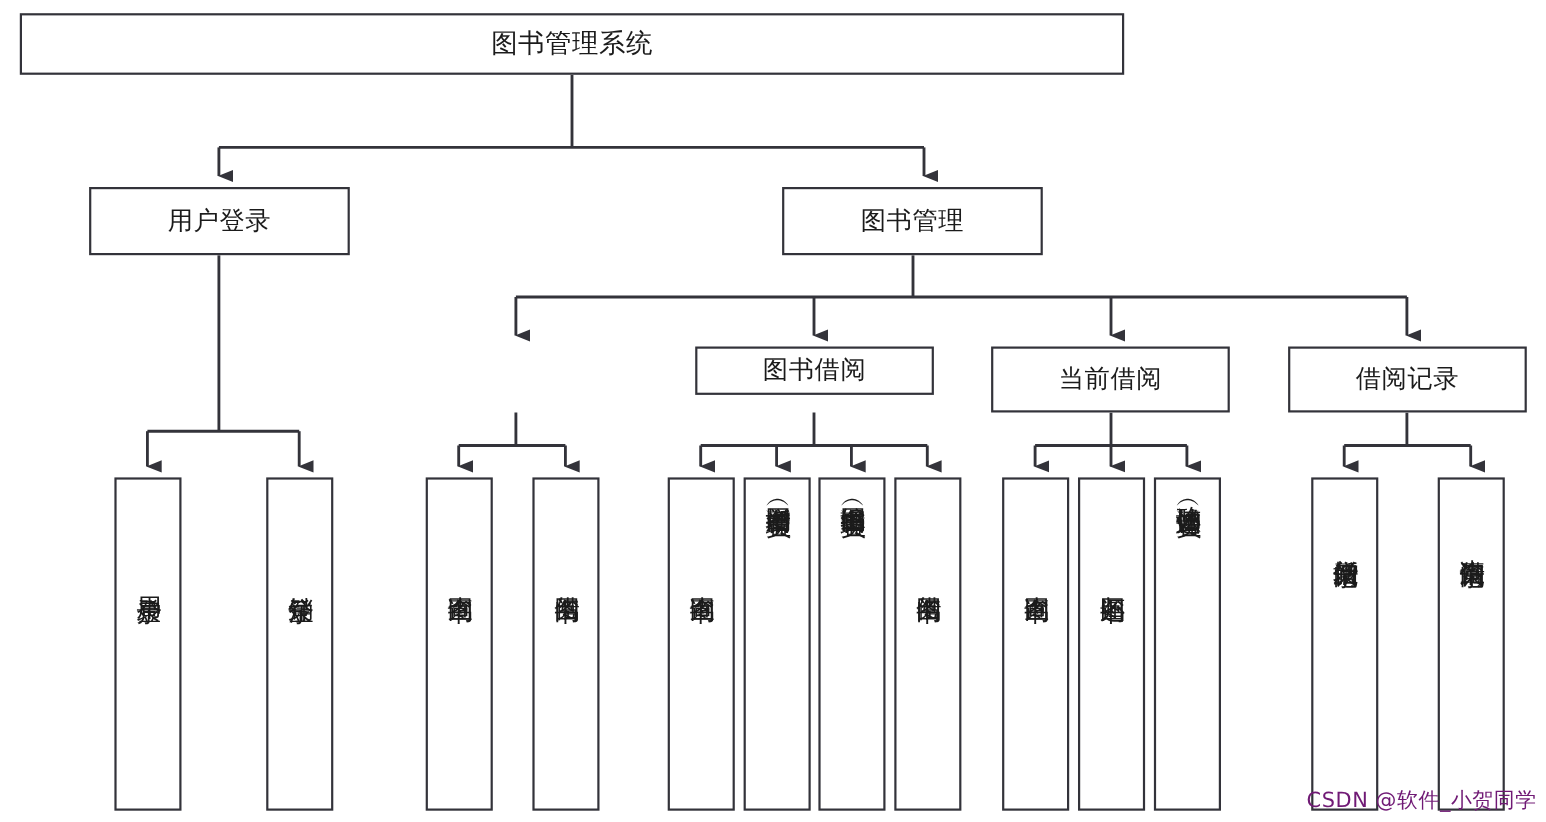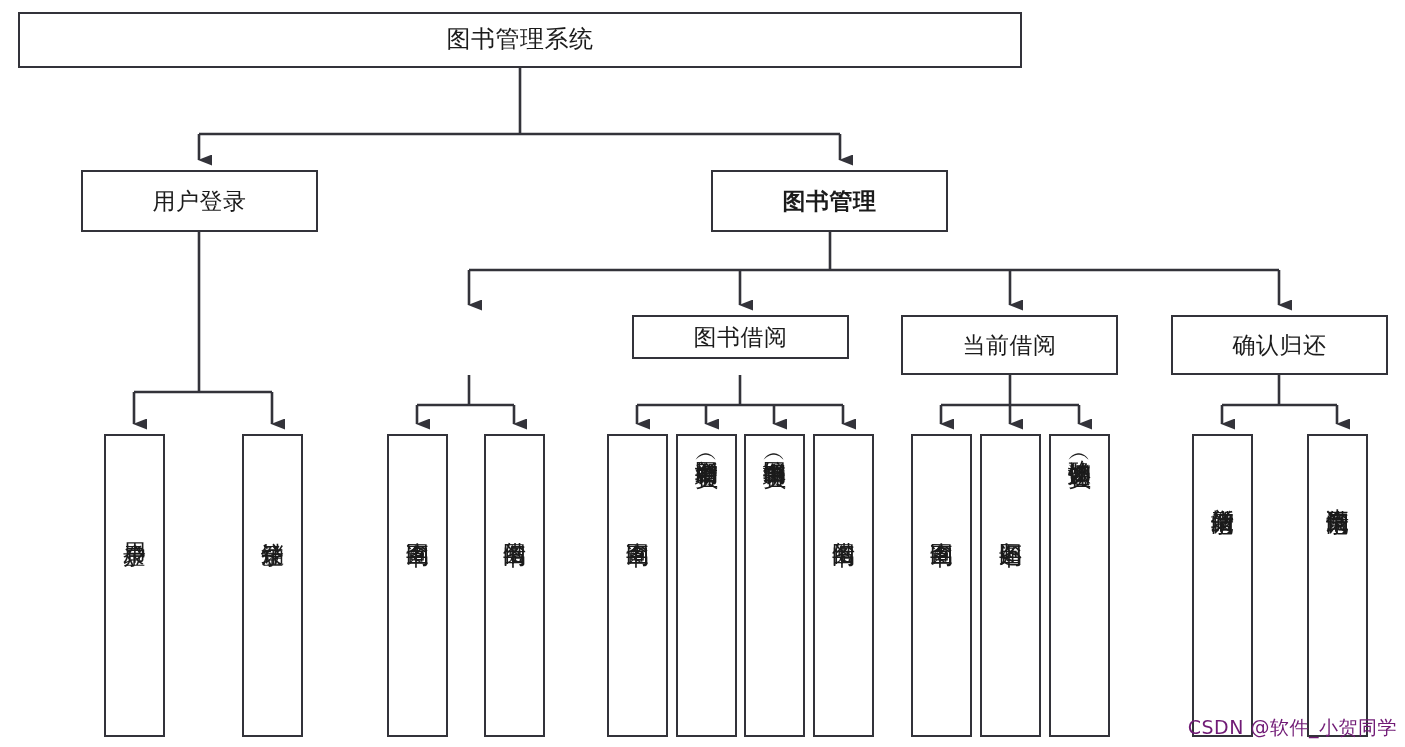--- a/index.html
+++ b/index.html
@@ -128,32 +128,32 @@
     </g>
   </svg>
 
   <div class="node root" style="left:18px; top:12px; width:1004px; height:56px;">
     <span class="label">图书管理系统</span>
   </div>
 
   <div class="node" style="left:81px; top:170px; width:237px; height:62px;">
     <span class="label">用户登录</span>
   </div>
-  <div class="node" style="left:711px; top:170px; width:237px; height:62px;font-weight:bold;">
+  <div class="node" style="left:711px; top:170px; width:237px; height:62px;">
     <span class="label">图书管理</span>
   </div>
 
   <div class="node" style="left:632px; top:315px; width:217px; height:44px;">
     <span class="label">图书借阅</span>
   </div>
   <div class="node" style="left:901px; top:315px; width:217px; height:60px;text-align:right;">
     <span class="label">当前借阅</span>
   </div>
   <div class="node" style="left:1171px; top:315px; width:217px; height:60px;">
-    <span class="label">确认归还</span>
+    <span class="label">借阅记录</span>
   </div>
 
   <div class="node leaf mid" style="left:104px; top:434px; width:61px; height:303px;">
     <span class="label">用户登录</span>
   </div>
   <div class="node leaf mid" style="left:242px; top:434px; width:61px; height:303px;">
     <span class="label">注销登录</span>
   </div>
 
   <div class="node leaf mid" style="left:387px; top:434px; width:61px; height:303px;">

